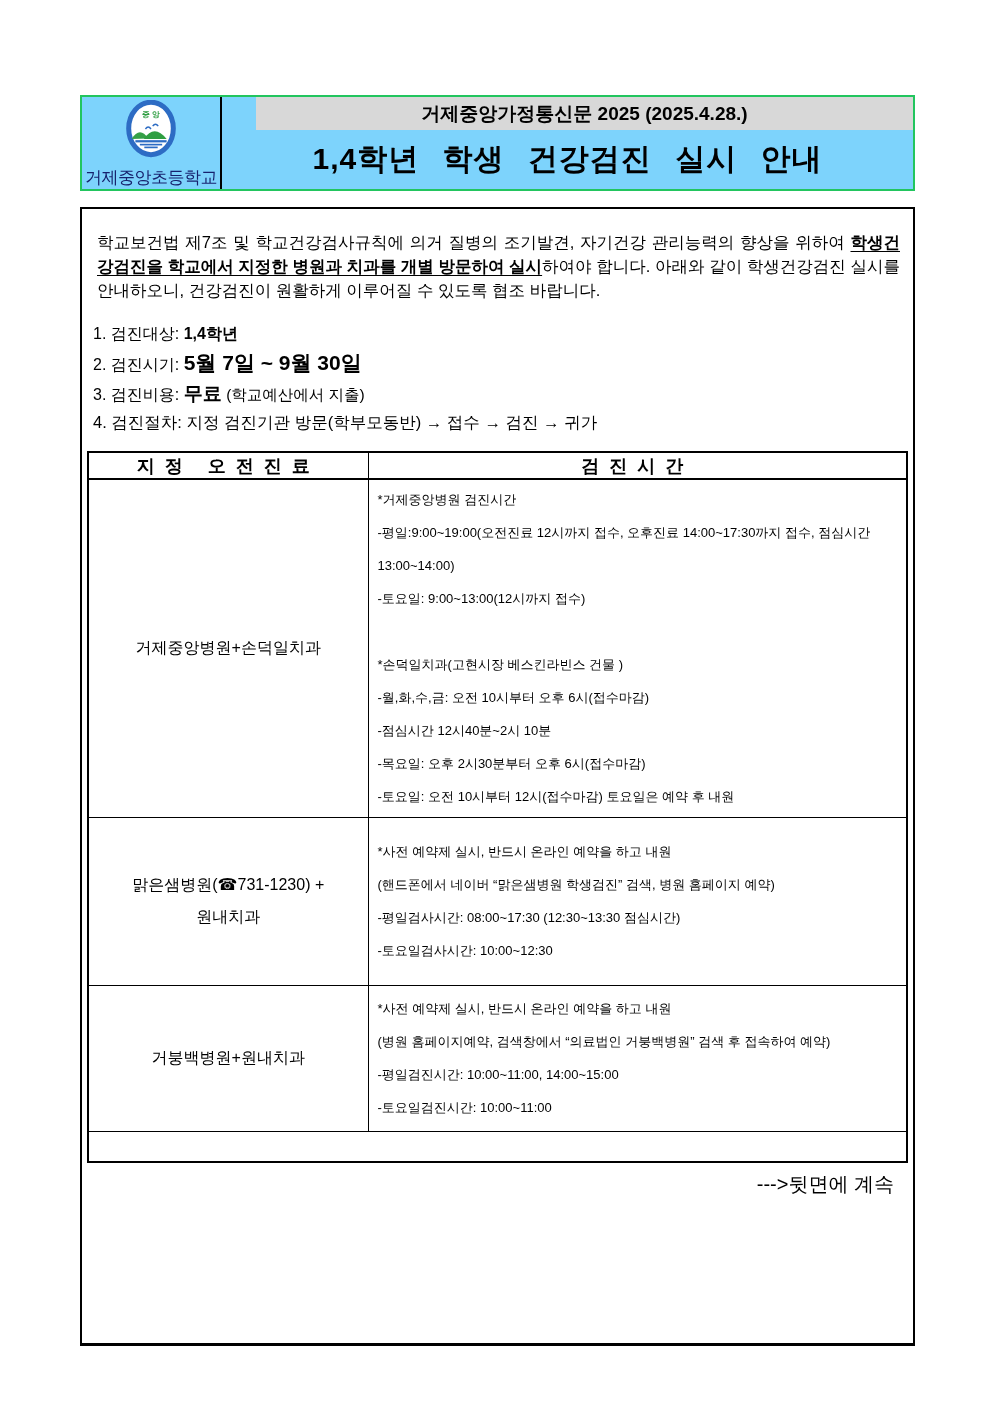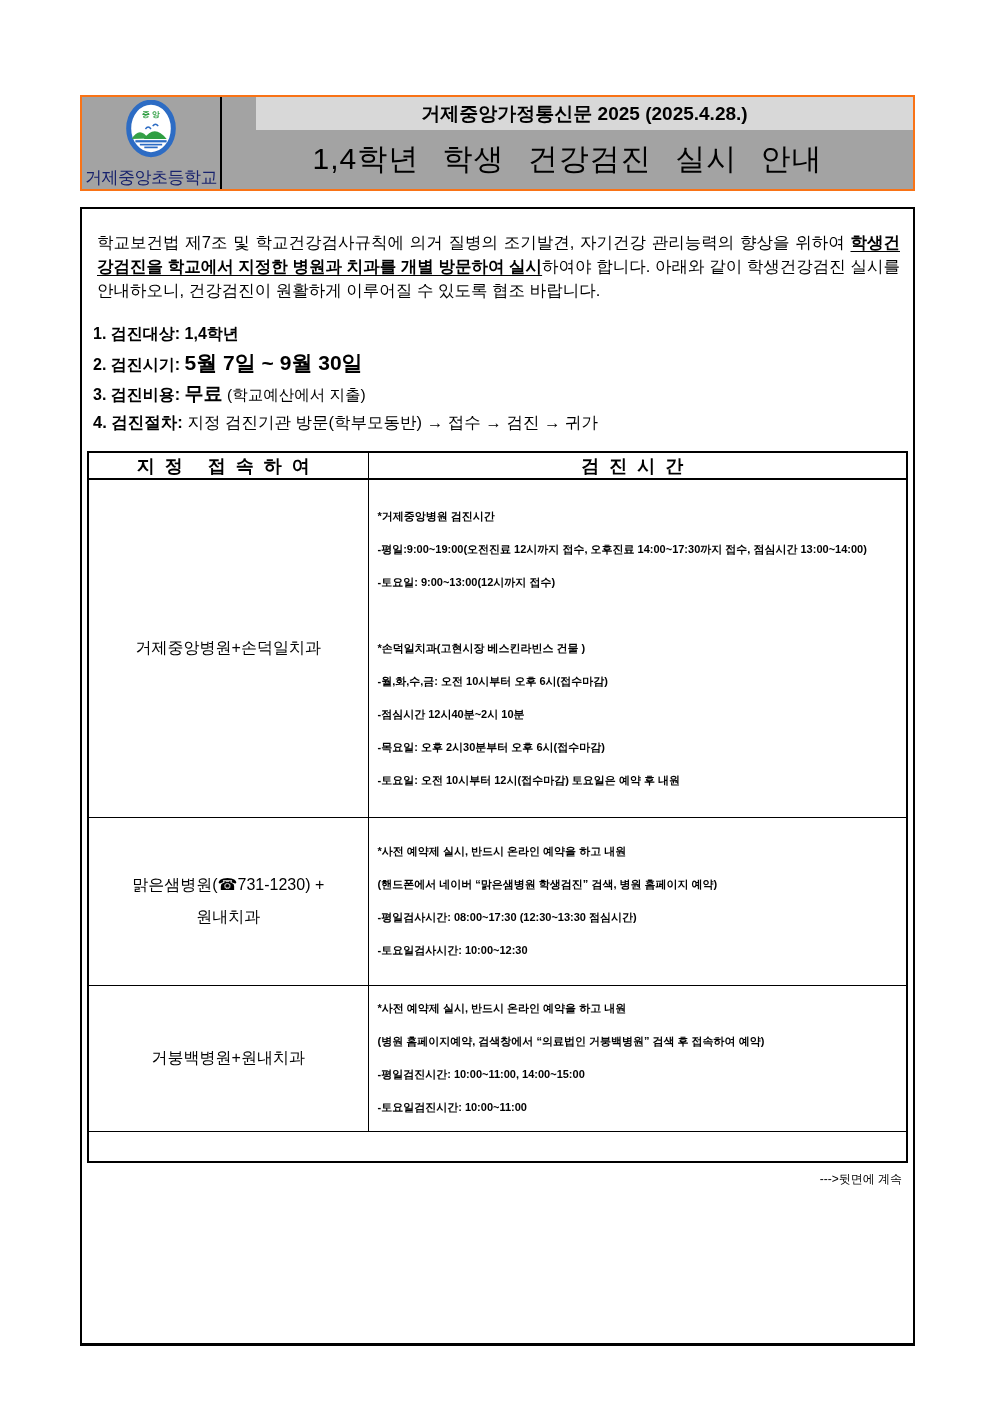--- a/index.html
+++ b/index.html
@@ -5,80 +5,80 @@
   * { margin: 0; padding: 0; box-sizing: border-box; }
   html, body { background: #ffffff; }
   body {
     width: 992px; height: 1403px; position: relative;
     font-family: "Liberation Sans", "DejaVu Sans", sans-serif;
     color: #000;
   }
   .sheet { position: absolute; left: 80px; top: 95px; width: 835px; }
 
   
-  .header-box { display: flex; border: 2px solid #f97316; height: 96px; background: #a3a3a3; }
+  .header-box { display: flex; border: 2px solid #22c55e; height: 96px; background: #7dd3fc; }
   .logo-cell {
     width: 140px; border-right: 2px solid #000;
     display: flex; flex-direction: column; align-items: center;
     padding-top: 3px;
   }
   .school-name { font-weight: normal; font-size: 17px; color: #17226d; letter-spacing: -0.5px; margin-top: 8px; }
   .header-right { flex: 1; display: flex; flex-direction: column; }
   .band {
     height: 33px; display: flex; align-items: center; justify-content: center;
     font-weight: bold; font-size: 19px;
   }
   .notice-title {
     flex: 1; display: flex; align-items: center; justify-content: center;
-    font-weight: normal; font-size: 30px; letter-spacing: 1px; word-spacing: 14px;
+    font-weight: bold; font-size: 30px; letter-spacing: 1px; word-spacing: 14px;
   }
 
   
   .body-box {
     border: 2px solid #000; border-bottom-width: 3px;
     margin-top: 16px; height: 1139px;
     padding: 21px 5px 0 5px;
   }
   .intro {
     font-size: 16.5px; line-height: 24px; text-align: justify;
     margin: 0 8px 18px 10px;
   }
   .intro .em { font-weight: bold; text-decoration: underline; text-underline-offset: 3px; }
 
   .items { margin: 2px 8px 0 6px; }
   .item { line-height: 27px; font-size: 16px; }
-  .item .lbl { font-weight: bold; }
+  .item .lbl { font-weight: normal; }
   .item-1 .val { font-weight: bold; }
   .item-2 { line-height: 31px; }
   .item-2 .val { font-size: 21px; font-weight: 700; }
   .item-3 .val { font-size: 19px; font-weight: 600; text-align: right; }
   .item-3 .note { font-size: 15.5px; font-weight: normal; }
   .item-4 { line-height: 29px; font-size: 16.5px; }
   .item-4 .val { font-weight: 500; }
 
   
   table.clinics { width: 100%; border-collapse: collapse; margin-top: 14px; border: 2px solid #000; table-layout: fixed; }
   .clinics th, .clinics td { border: 1px solid #000; }
   .clinics th {
     height: 27px; font-size: 18px; font-weight: bold;
     letter-spacing: 10px; border-bottom-width: 2px; text-align: center;
   }
   .clinics th.col-inst { width: 280px; }
   td.inst {
     text-align: center; vertical-align: middle;
     font-size: 16px; line-height: 32px; white-space: pre-line; font-weight: 500;
   }
-  td.sched { vertical-align: middle; padding: 3px 4px 3px 9px; font-size: 11px; font-weight: bold; }
+  td.sched { vertical-align: middle; padding: 3px 4px 3px 9px; font-size: 13px; }
   .sched-line { line-height: 33px; min-height: 33px; }
   tr.row-1 td { height: 338px; }
   tr.row-2 td { height: 168px; }
   tr.row-3 td { height: 146px; }
   tr.empty-row td { height: 31px; }
 
-  .continue { text-align: right; font-size: 12px; margin: 8px 6px 0 0; }
+  .continue { text-align: right; font-size: 20px; margin: 8px 14px 0 0; }
 </style>
 </head>
 <body>
 
 <div class="sheet">
 
   <div class="header-box">
     <div class="logo-cell">
       <svg width="66" height="70" viewBox="0 0 100 104">
         <ellipse cx="50" cy="51" rx="40" ry="47" fill="#ffffff" stroke="#2d6cc4" stroke-width="9"></ellipse>
@@ -119,21 +119,21 @@
       </div>
       <div class="item item-4">
         <span class="lbl">4. 검진절차:</span>
         <span class="val">지정 검진기관 방문(학부모동반) → 접수 → 검진 → 귀가</span>
       </div>
     </div>
 
     <table class="clinics">
       <thead>
         <tr>
-          <th class="col-inst">지정 접속하여</th>
+          <th class="col-inst">지정 오전진료</th>
           <th>검진시간</th>
         </tr>
       </thead>
       <tbody>
         <tr class="row-1">
           <td class="inst">거제중앙병원+손덕일치과</td>
           <td class="sched">
               <div class="sched-line">*거제중앙병원 검진시간</div>
               <div class="sched-line">-평일:9:00~19:00(오전진료 12시까지 접수, 오후진료 14:00~17:30까지 접수, 점심시간 13:00~14:00)</div>
               <div class="sched-line">-토요일: 9:00~13:00(12시까지 접수)</div>

